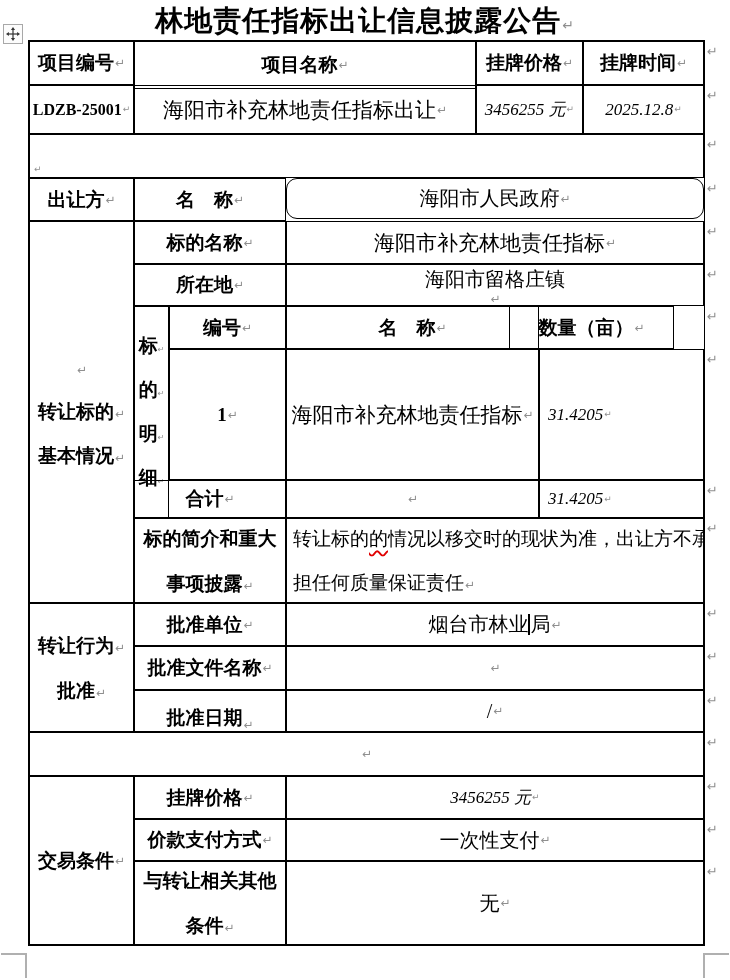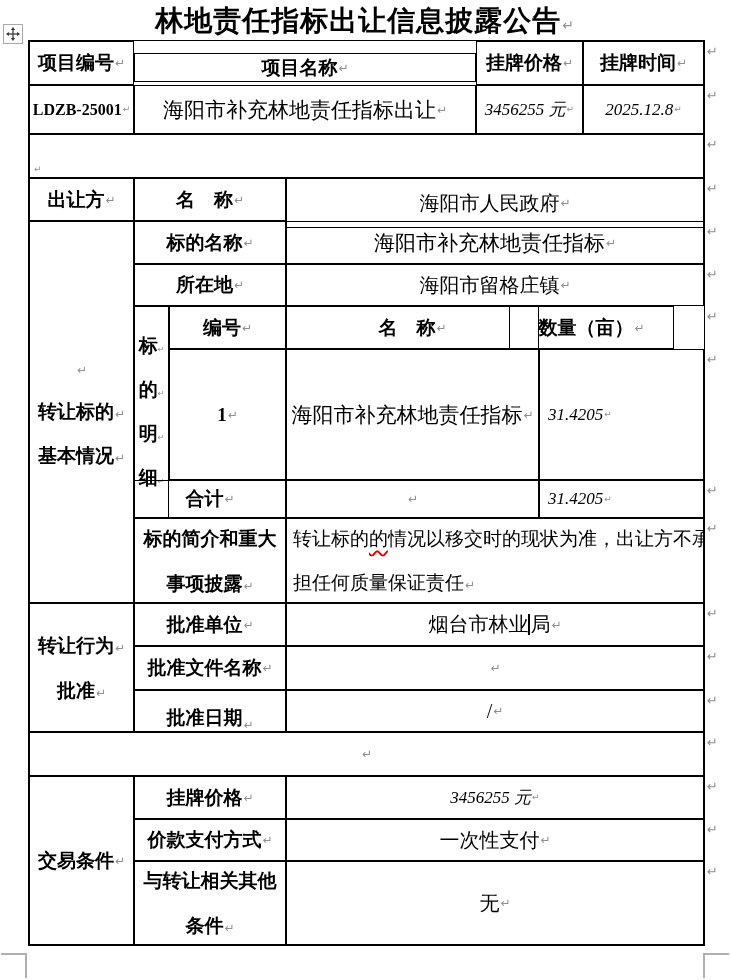--- a/index.html
+++ b/index.html
@@ -58,21 +58,21 @@
   </div>
 
   <div class="title"><span>林地责任指标出让信息披露公告</span><span class="pmark">↵</span></div>
 
   <div class="tbl">
 
     <div class="cell b" style="left:0;top:0;width:105px;height:44px;">
         <span>项目编号</span>
         <span class="pmark">↵</span>
       </div>
-    <div class="cell b" style="left:105px;top:12px;width:342px;height:29px;">
+    <div class="cell b" style="left:105px;top:0;width:342px;height:48px;">
         <span>项目名称</span>
         <span class="pmark">↵</span>
       </div>
     <div class="cell b" style="left:447px;top:0;width:107px;height:44px;">
         <span>挂牌价格</span>
         <span class="pmark">↵</span>
       </div>
     <div class="cell b" style="left:554px;top:0;width:121px;height:44px;">
         <span>挂牌时间</span>
         <span class="pmark">↵</span>
@@ -100,21 +100,21 @@
       </div>
 
     <div class="cell b" style="left:0;top:137px;width:105px;height:43px;">
         <span>出让方</span>
         <span class="pmark">↵</span>
       </div>
     <div class="cell b" style="left:105px;top:137px;width:152px;height:43px;">
         <span>名　称</span>
         <span class="pmark">↵</span>
       </div>
-    <div class="cell val" style="left:257px;top:137px;width:418px;height:50px;">
+    <div class="cell val" style="left:257px;top:137px;width:418px;height:41px;border-radius:11px;">
         <span>海阳市人民政府</span>
         <span class="pmark">↵</span>
       </div>
 
     <div class="cell b col lh44" style="left:0;top:180px;width:105px;height:382px;">
       <div><span class="pmark">↵</span></div>
       <div><span>转让标的</span><span class="pmark">↵</span></div>
       <div><span>基本情况</span><span class="pmark">↵</span></div>
     </div>
 
@@ -124,21 +124,21 @@
       </div>
     <div class="cell val" style="left:257px;top:180px;width:418px;height:43px;font-size:21px;">
         <span>海阳市补充林地责任指标</span>
         <span class="pmark">↵</span>
       </div>
 
     <div class="cell b" style="left:105px;top:223px;width:152px;height:42px;">
         <span>所在地</span>
         <span class="pmark">↵</span>
       </div>
-    <div class="cell val" style="left:257px;top:223px;width:418px;height:42px;">
+    <div class="cell val" style="left:257px;top:223px;width:418px;height:42px;flex-direction:column;">
         <span>海阳市留格庄镇</span>
         <span class="pmark">↵</span>
       </div>
 
     <div class="cell vlabel" style="left:105px;top:265px;width:35px;height:212px;">
       <div class="vline"><span>标</span><span class="pmark">↵</span></div>
       <div class="vline"><span>的</span><span class="pmark">↵</span></div>
       <div class="vline"><span>明</span><span class="pmark">↵</span></div>
       <div class="vline"><span>细</span><span class="pmark">↵</span></div>
     </div>

